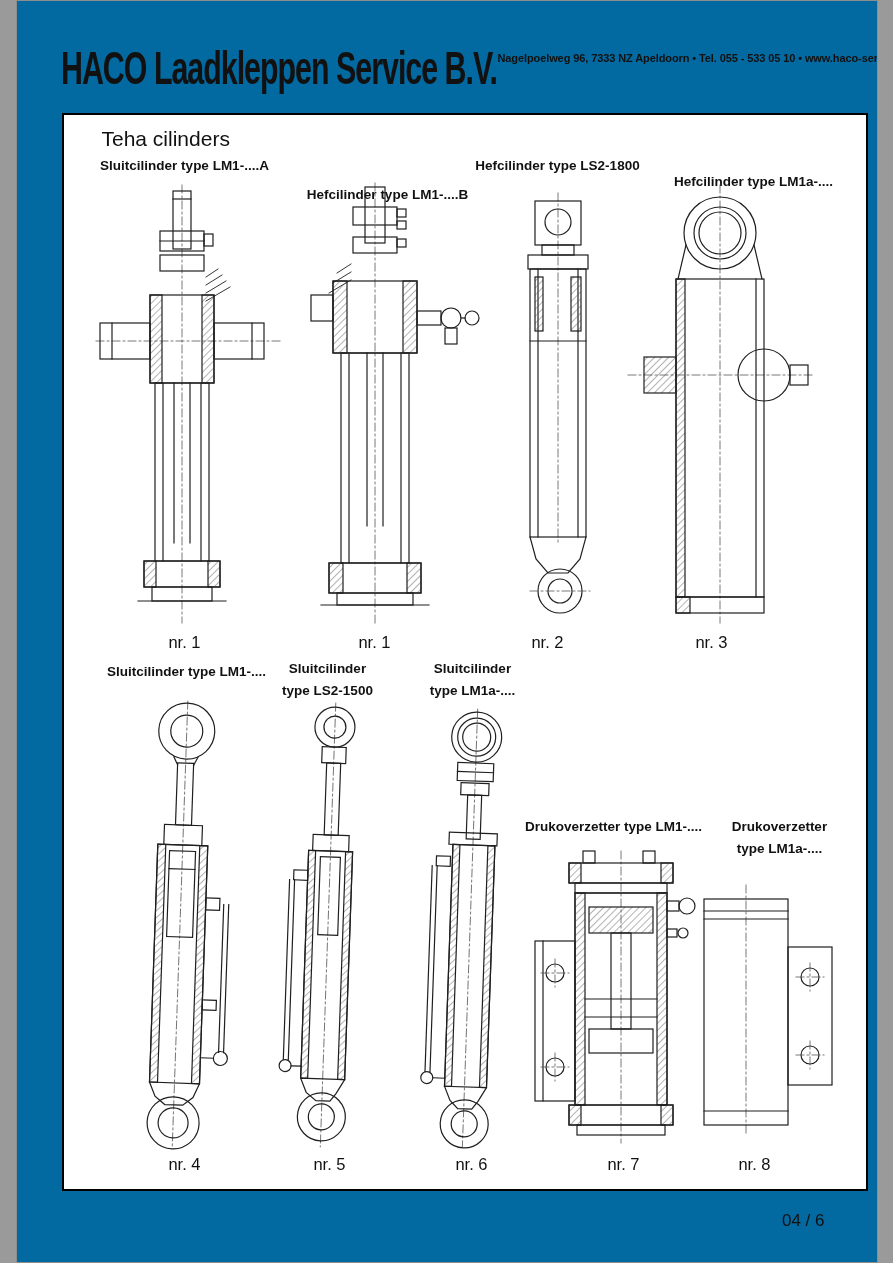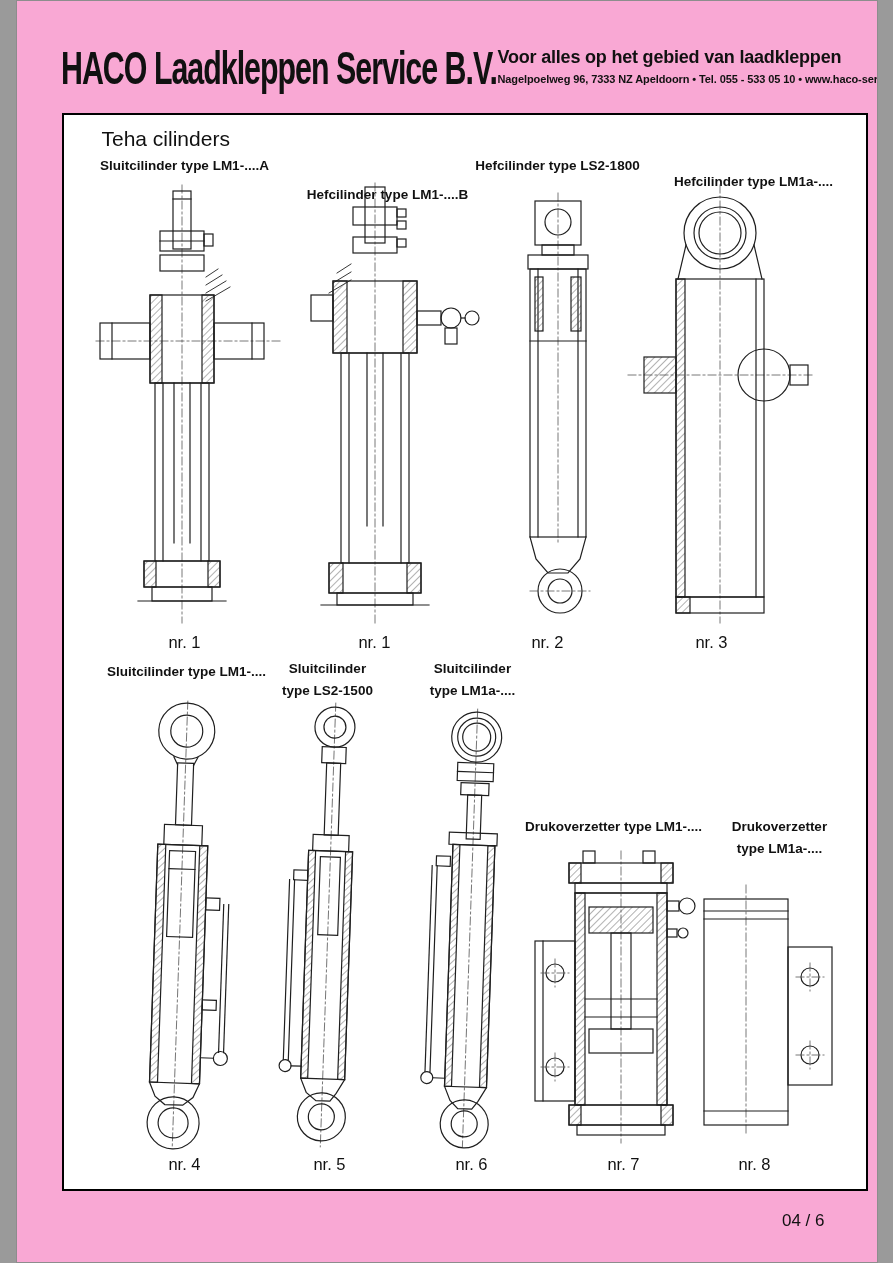--- a/index.html
+++ b/index.html
@@ -1,19 +1,19 @@
 <!DOCTYPE html>
 <html><head>
 <meta charset="utf-8">
 <style>
   * { margin:0; padding:0; box-sizing:border-box; }
   html,body { background:#9a9a9a; }
   .page {
     position:relative; width:862px; height:1263px; margin:0 auto;
-    background:#f9a8d4; color:#111; overflow:hidden;
+    background:#0369a1; color:#111; overflow:hidden;
     font-family:"Liberation Sans","DejaVu Sans",sans-serif;
     border:1px solid #8d8d8d;
     padding-left:16px;
   }
   
   .brand {
     position:absolute; left:44px; top:40px;
     font-size:46px; font-weight:bold; letter-spacing:-1.5px; white-space:nowrap;
     transform:scaleX(0.66); transform-origin:left top;
   }
@@ -38,21 +38,20 @@
   
   .page-number { position:absolute; right:52px; top:1210px; font-size:17px; }
 </style>
 </head>
 <body>
 
 <div class="page">
 
   <div class="brand">HACO Laadkleppen Service B.V.</div>
   <div class="header-right">
-    <div class="tagline">Voor alles op het gebied van laadkleppen</div>
     <div class="address">Nagelpoelweg 96, 7333 NZ  Apeldoorn • Tel. 055 - 533 05 10 • www.haco-services.nl</div>
   </div>
 
   <div class="frame">
 
     <div class="title">Teha cilinders</div>
 
     <div class="fig-label" style="left:121px; top:40px;">Sluitcilinder type LM1-....A</div>
     <div class="fig-label" style="left:324px; top:40px;margin-top:29px;">Hefcilinder type LM1-....B</div>
     <div class="fig-label" style="left:494px; top:40px;">Hefcilinder type LS2-1800</div>

